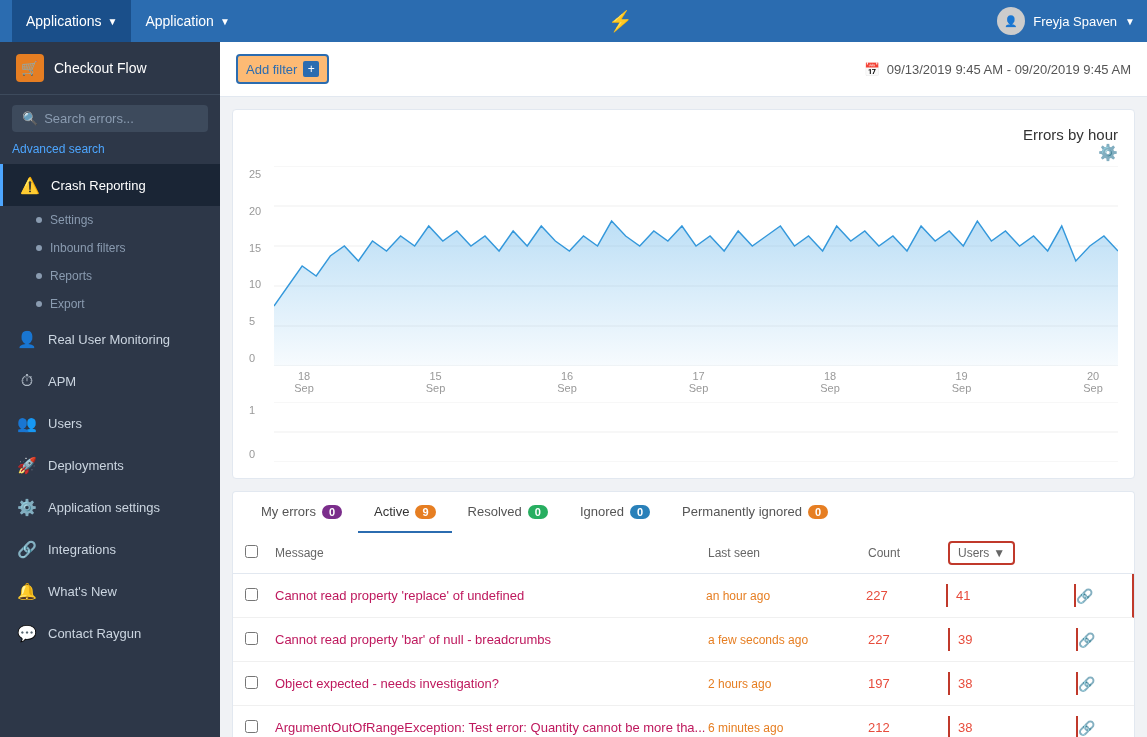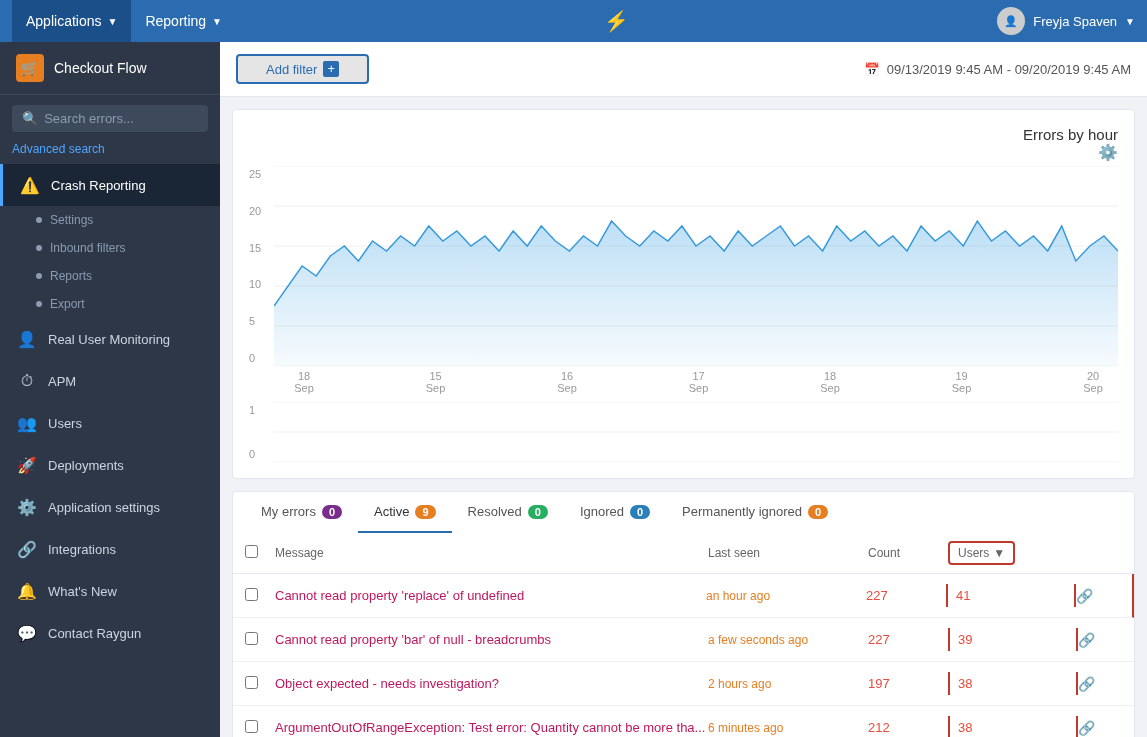--- a/index.html
+++ b/index.html
@@ -80,22 +80,22 @@
     
     .filter-bar {
       background: #fff;
       padding: 12px 16px;
       display: flex; align-items: center; justify-content: space-between;
       border-bottom: 1px solid #e2e8f0;
     }
     .add-filter-btn {
       display: flex; align-items: center; gap: 6px;
       border: 2px solid #2b6cb0; color: #2b6cb0;
-      background: #e5e5e5; border-radius: 4px;
-      padding: 5px 28px; font-size: 13px; font-weight: 500; cursor: pointer;
+      background: #fdba74; border-radius: 4px;
+      padding: 5px 8px; font-size: 13px; font-weight: 500; cursor: pointer;
     }
     .add-filter-plus { background: #2b6cb0; color: #fff; border-radius: 2px; width: 16px; height: 16px; display: flex; align-items: center; justify-content: center; font-size: 12px; }
     .date-range {
       display: flex; align-items: center; gap: 6px;
       color: #555; font-size: 13px;
     }
     .cal-icon { color: #888; }
 
     
     .chart-section {
@@ -135,21 +135,21 @@
 </head>
 <body>
 
 <nav class="top-nav">
   <div class="top-nav-left">
     <button class="nav-btn">
       <span>Applications</span>
       <span class="chevron">▼</span>
     </button>
     <button class="nav-btn">
-      <span>Reporting</span>
+      <span>Application</span>
       <span class="chevron">▼</span>
     </button>
   </div>
   <div class="top-nav-center">
     <span class="lightning-icon">⚡</span>
   </div>
   <div class="top-nav-right">
     <div class="avatar">👤</div>
     <span class="user-name">Freyja Spaven</span>
     <span class="chevron" style="color:#fff; font-size:10px;">▼</span>

